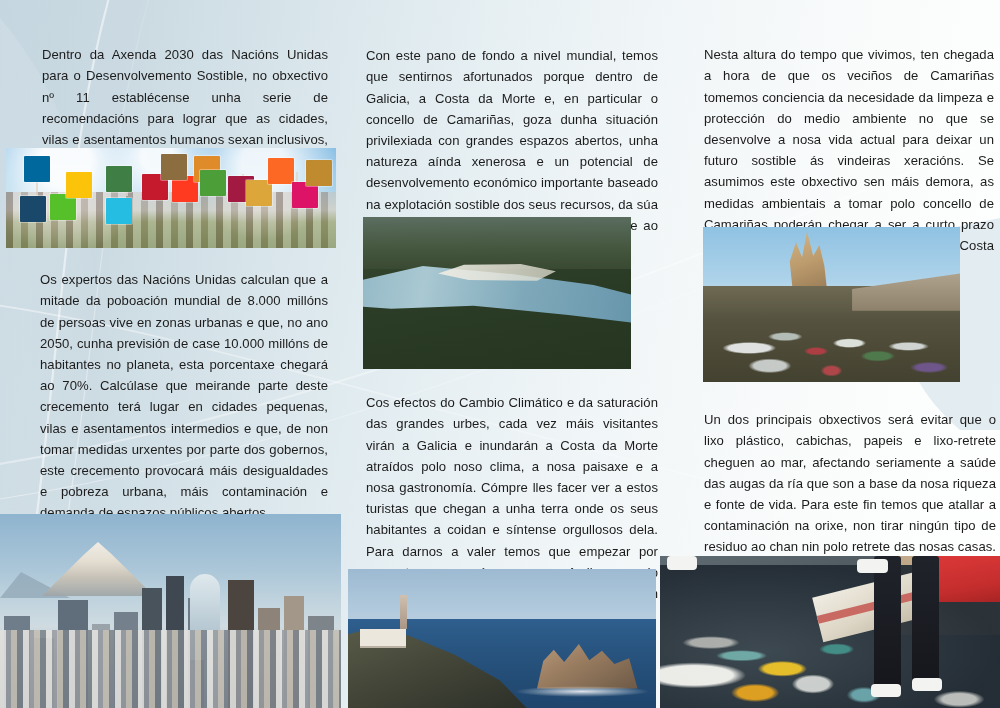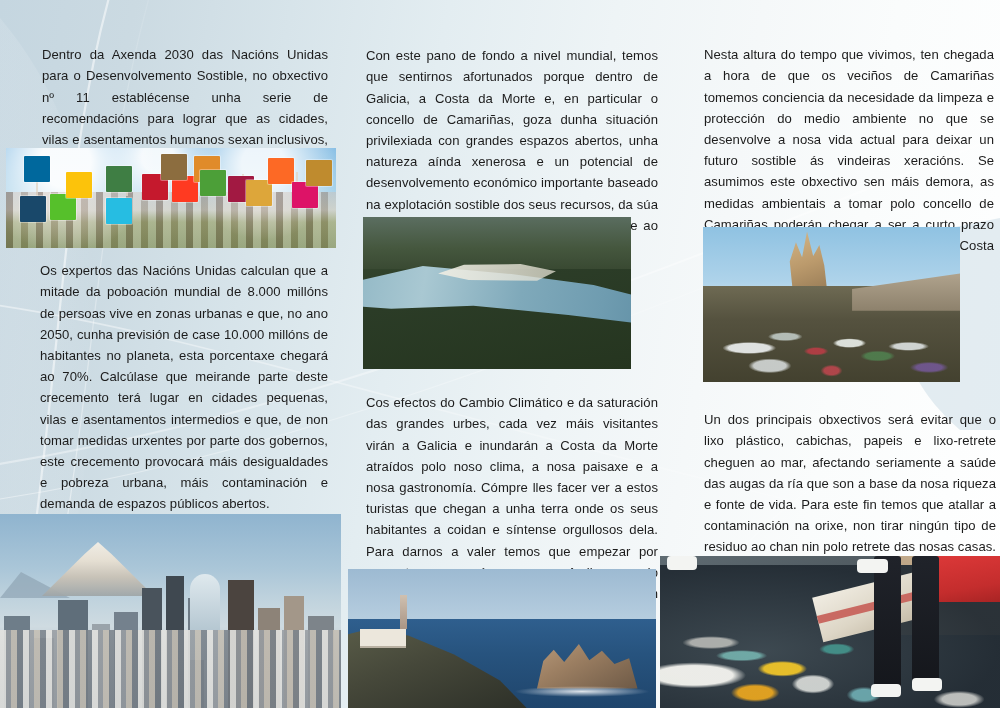--- a/index.html
+++ b/index.html
@@ -51,21 +51,21 @@
     color: #1c1c1c;
     font-size: 13.1px;
     line-height: 21.2px;
     text-align: justify;
     text-justify: inter-word;
     letter-spacing: 0.05px;
   }
 
   
   .p-left-1  { left: 42px;  top: 31px;  width: 286px; }
-  .p-left-2  { left: 40px;  top: 247px; width: 288px; }
+  .p-left-2  { left: 40px;  top: 256px; width: 288px; }
 
   
   .p-mid-1   { left: 18px;  top: 32px;  width: 292px; }
   .p-mid-2   { left: 18px;  top: 379px; width: 292px; }
 
   
   .p-right-1 { left: 36px;  top: 31px;  width: 290px; }
   .p-right-2 { left: 36px;  top: 396px; width: 292px; }
 
   

